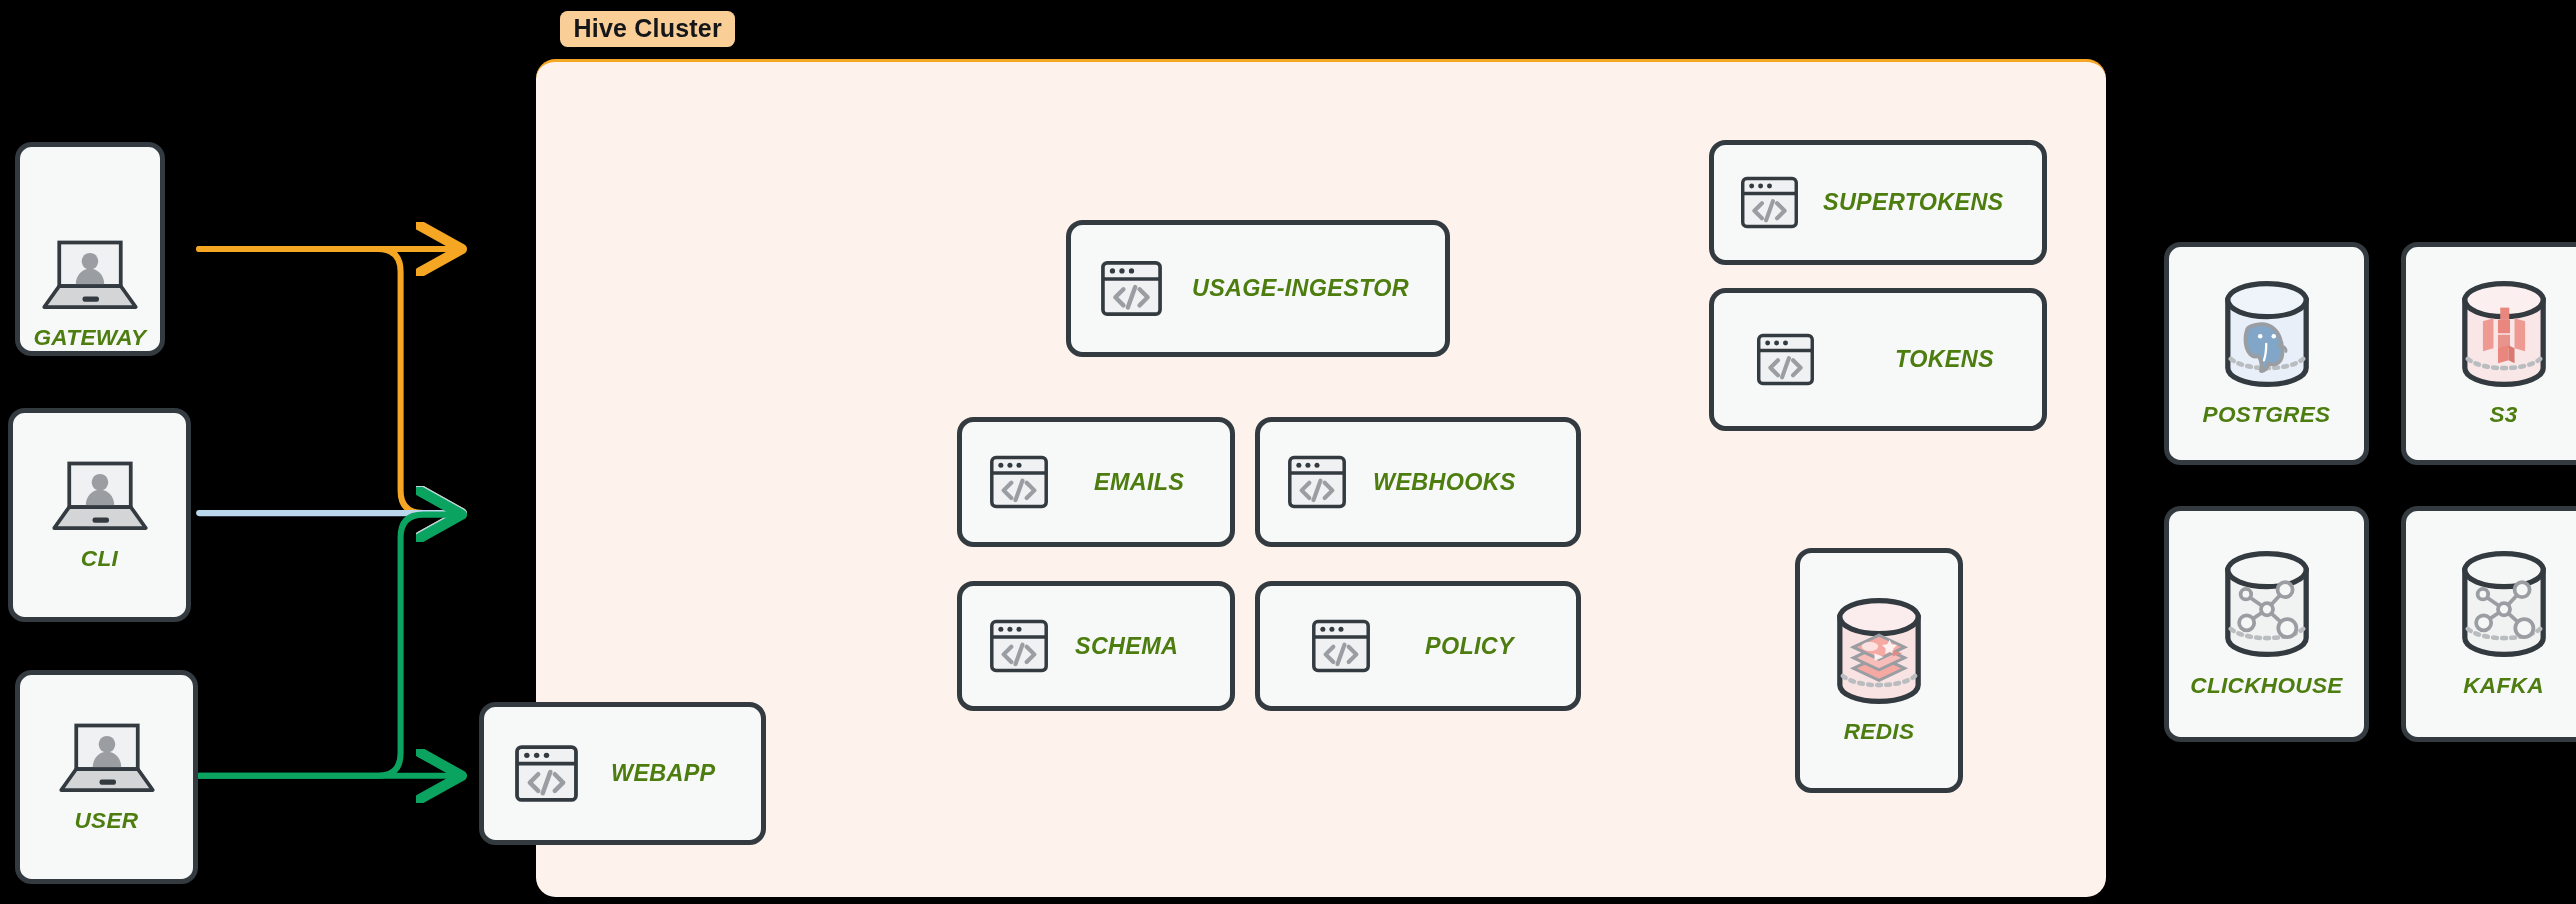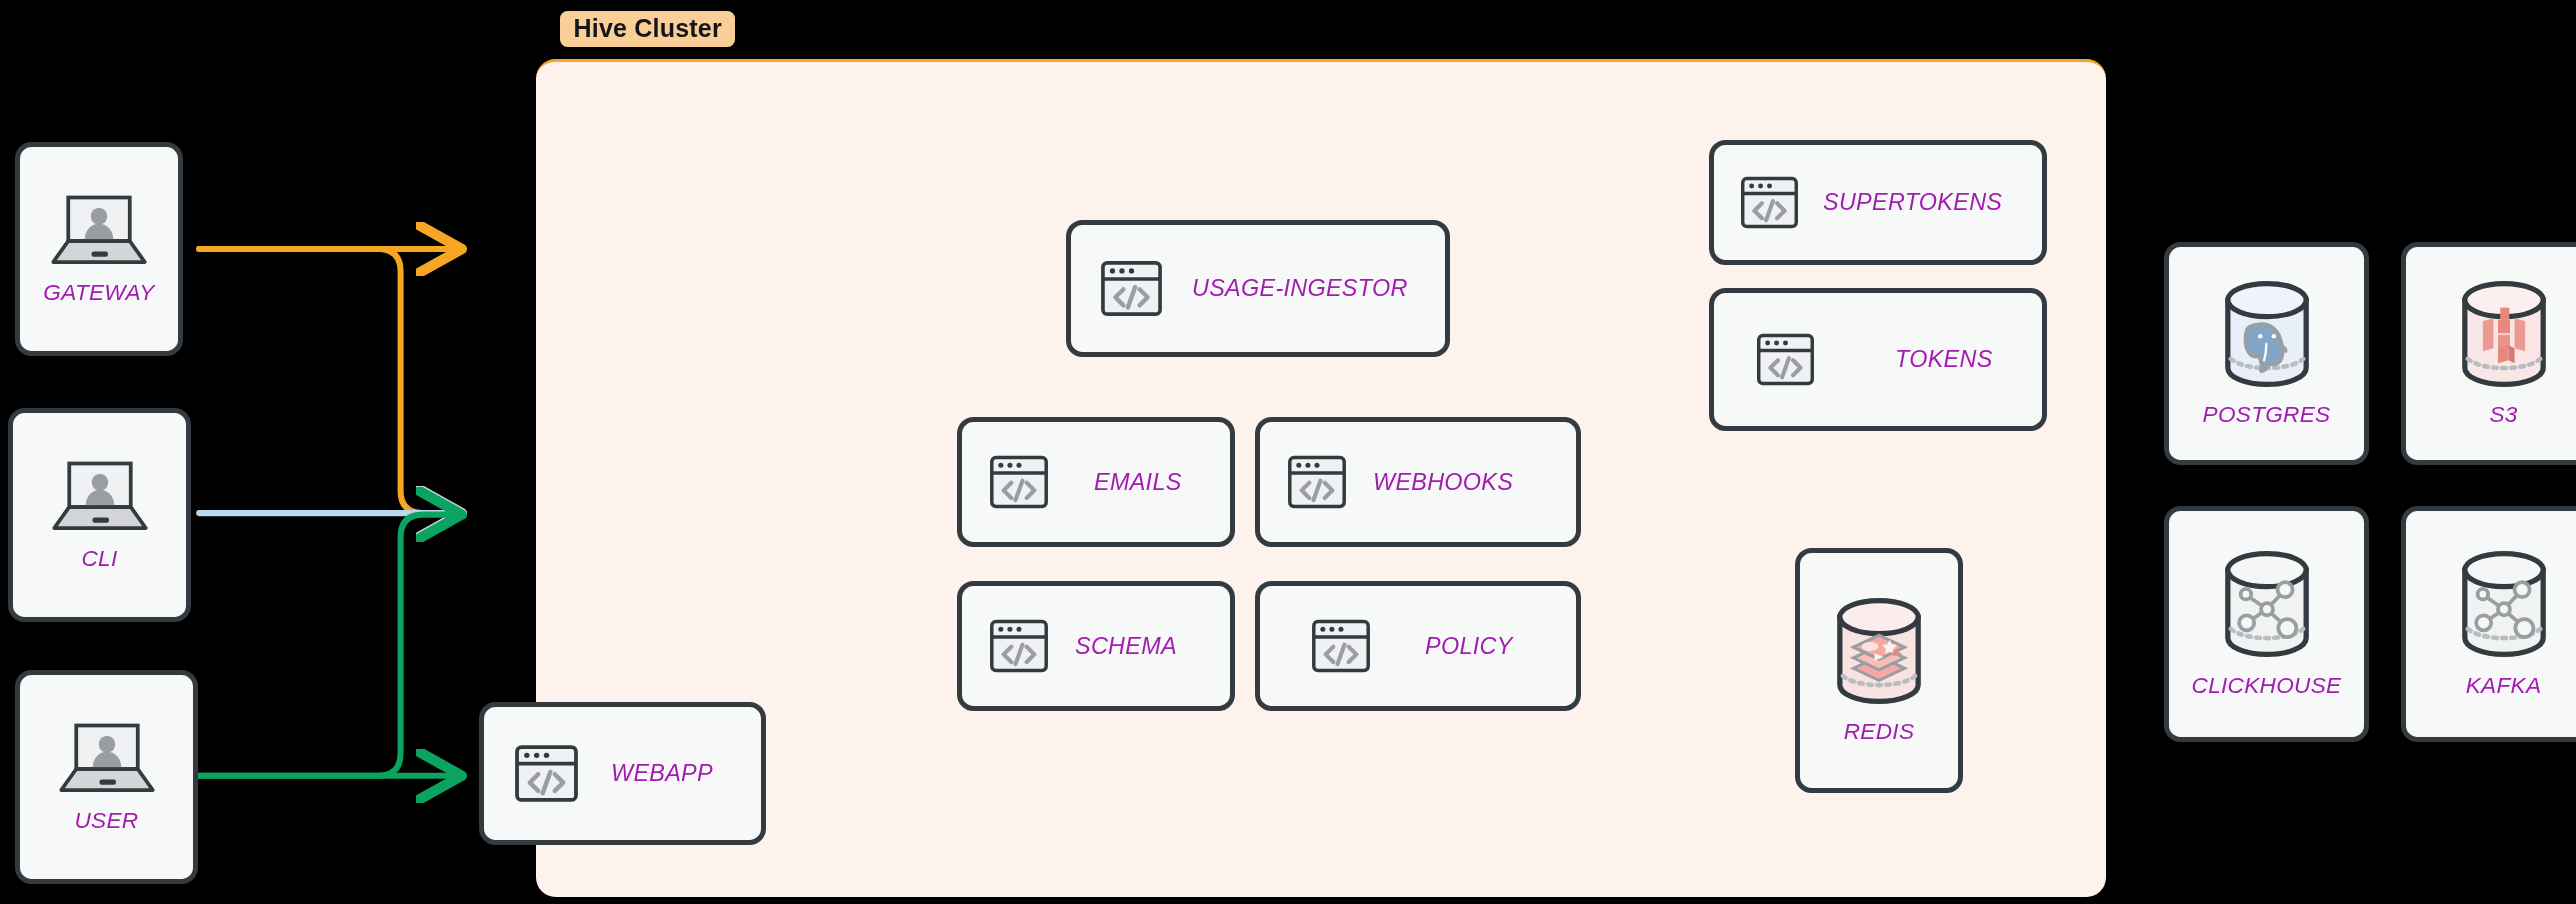--- a/index.html
+++ b/index.html
@@ -40,22 +40,22 @@
     border-radius:16.6px;
     display:flex;
     align-items:center;
     overflow:hidden;
   }
   .node.horiz{ flex-direction:row; }
   .node.vert{ flex-direction:column; justify-content:center; }
 
   .node-label{
     font-style:italic;
-    font-weight:400;
-    color:#a21caf;
+    font-weight:700;
+    color:#4d7c0f;
     letter-spacing:0.3px;
     white-space:nowrap;
     font-family:"Liberation Sans", sans-serif;
   }
   .svc-label{ font-size:23.4px; }
   .actor-label{ font-size:22.6px; margin-top:12px; }
   .db-label{ font-size:22.6px; margin-top:10.6px; }
 
   .icon-wrap{ display:flex; align-items:center; justify-content:center; flex:none; }
 
@@ -90,21 +90,21 @@
 
     <path d="M 263,330 L 500,330 Q 530,330 530,360 L 530,650 Q 530,680 560,680 L 600,680" fill="none" stroke="#F5A623" stroke-width="8" stroke-linecap="round" stroke-linejoin="round" marker-end="url(#ah-orange)"></path>
 
     <path d="M 263,680 L 600,680" fill="none" stroke="#BBD7EC" stroke-width="8" stroke-linecap="round" marker-end="url(#ah-blue)"></path>
 
     <path d="M 263,1028 L 500,1028 Q 530,1028 530,998 L 530,712 Q 530,682 560,682 L 600,682" fill="none" stroke="#0BA360" stroke-width="8" stroke-linecap="round" stroke-linejoin="round" marker-end="url(#ah-green)"></path>
 
     <path d="M 263,1028 L 600,1028" fill="none" stroke="#0BA360" stroke-width="8" stroke-linecap="round" marker-end="url(#ah-green)"></path>
   </svg>
 
-  <div class="node vert" style="left:15px; top:142px; width:168px; height:214px;">
+  <div class="node vert" style="left:15px; top:142px; width:150px; height:214px;justify-content:flex-end;">
     <span class="icon-wrap">
       <svg width="98" height="75" viewBox="0 0 130 100" xmlns="http://www.w3.org/2000/svg">
         <rect x="24" y="6" width="82" height="58" fill="#F0F1F2" stroke="#333A40" stroke-width="5"></rect>
         <path d="M65 20 a11 11 0 1 1 -0.1 0 Z" fill="#9A9EA3"></path>
         <path d="M46 62 c0-13 9-21 19-21 s19 8 19 21 Z" fill="#9A9EA3"></path>
         <path d="M24 64 L106 64 L126 92 L4 92 Z" fill="#D3D5D7" stroke="#333A40" stroke-width="5" stroke-linejoin="round"></path>
         <line x1="24" y1="64" x2="106" y2="64" stroke="#333A40" stroke-width="3" stroke-dasharray="4 4"></line>
         <rect x="55" y="78" width="22" height="7" rx="3" fill="#333A40"></rect>
       </svg>
     </span>

